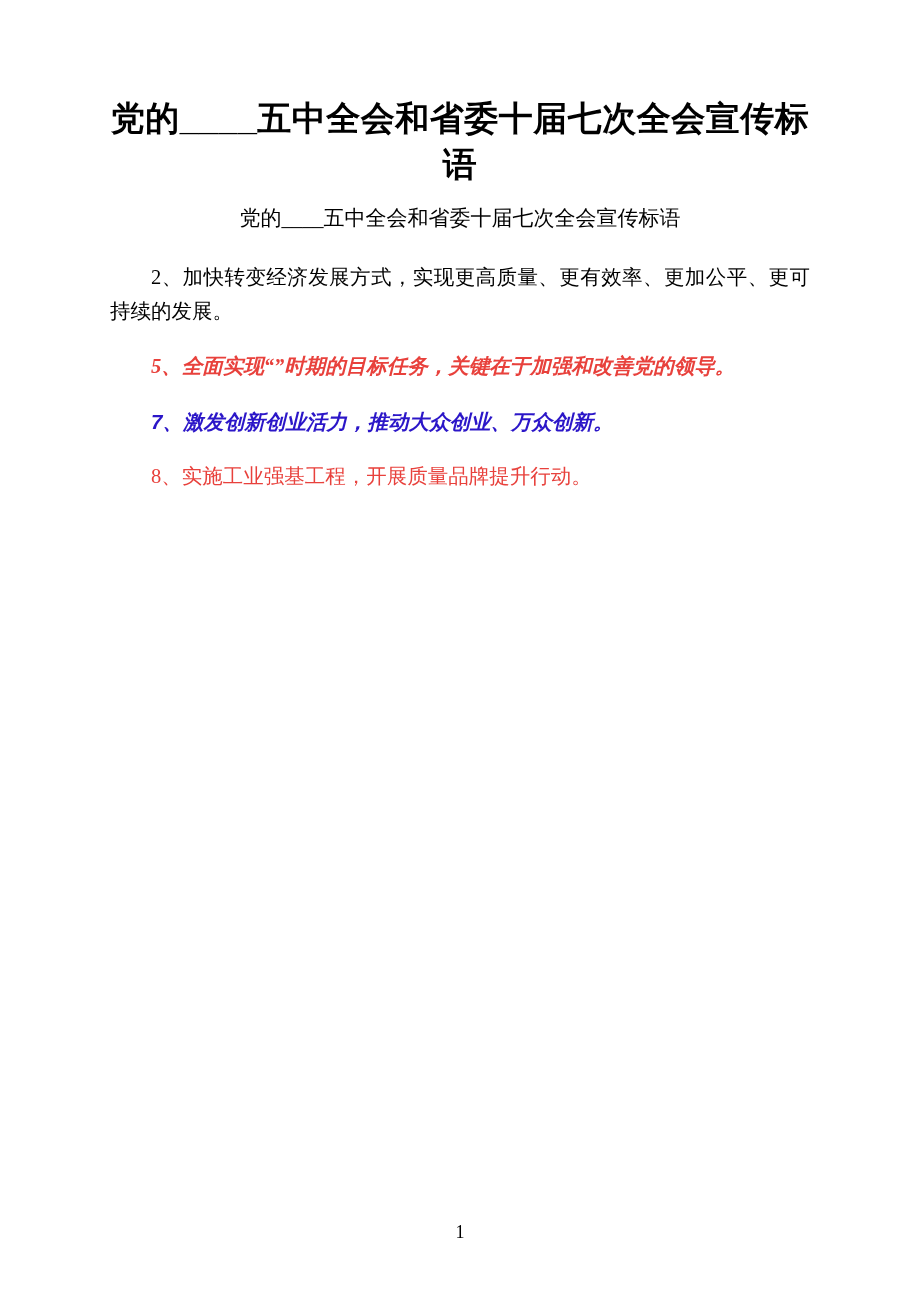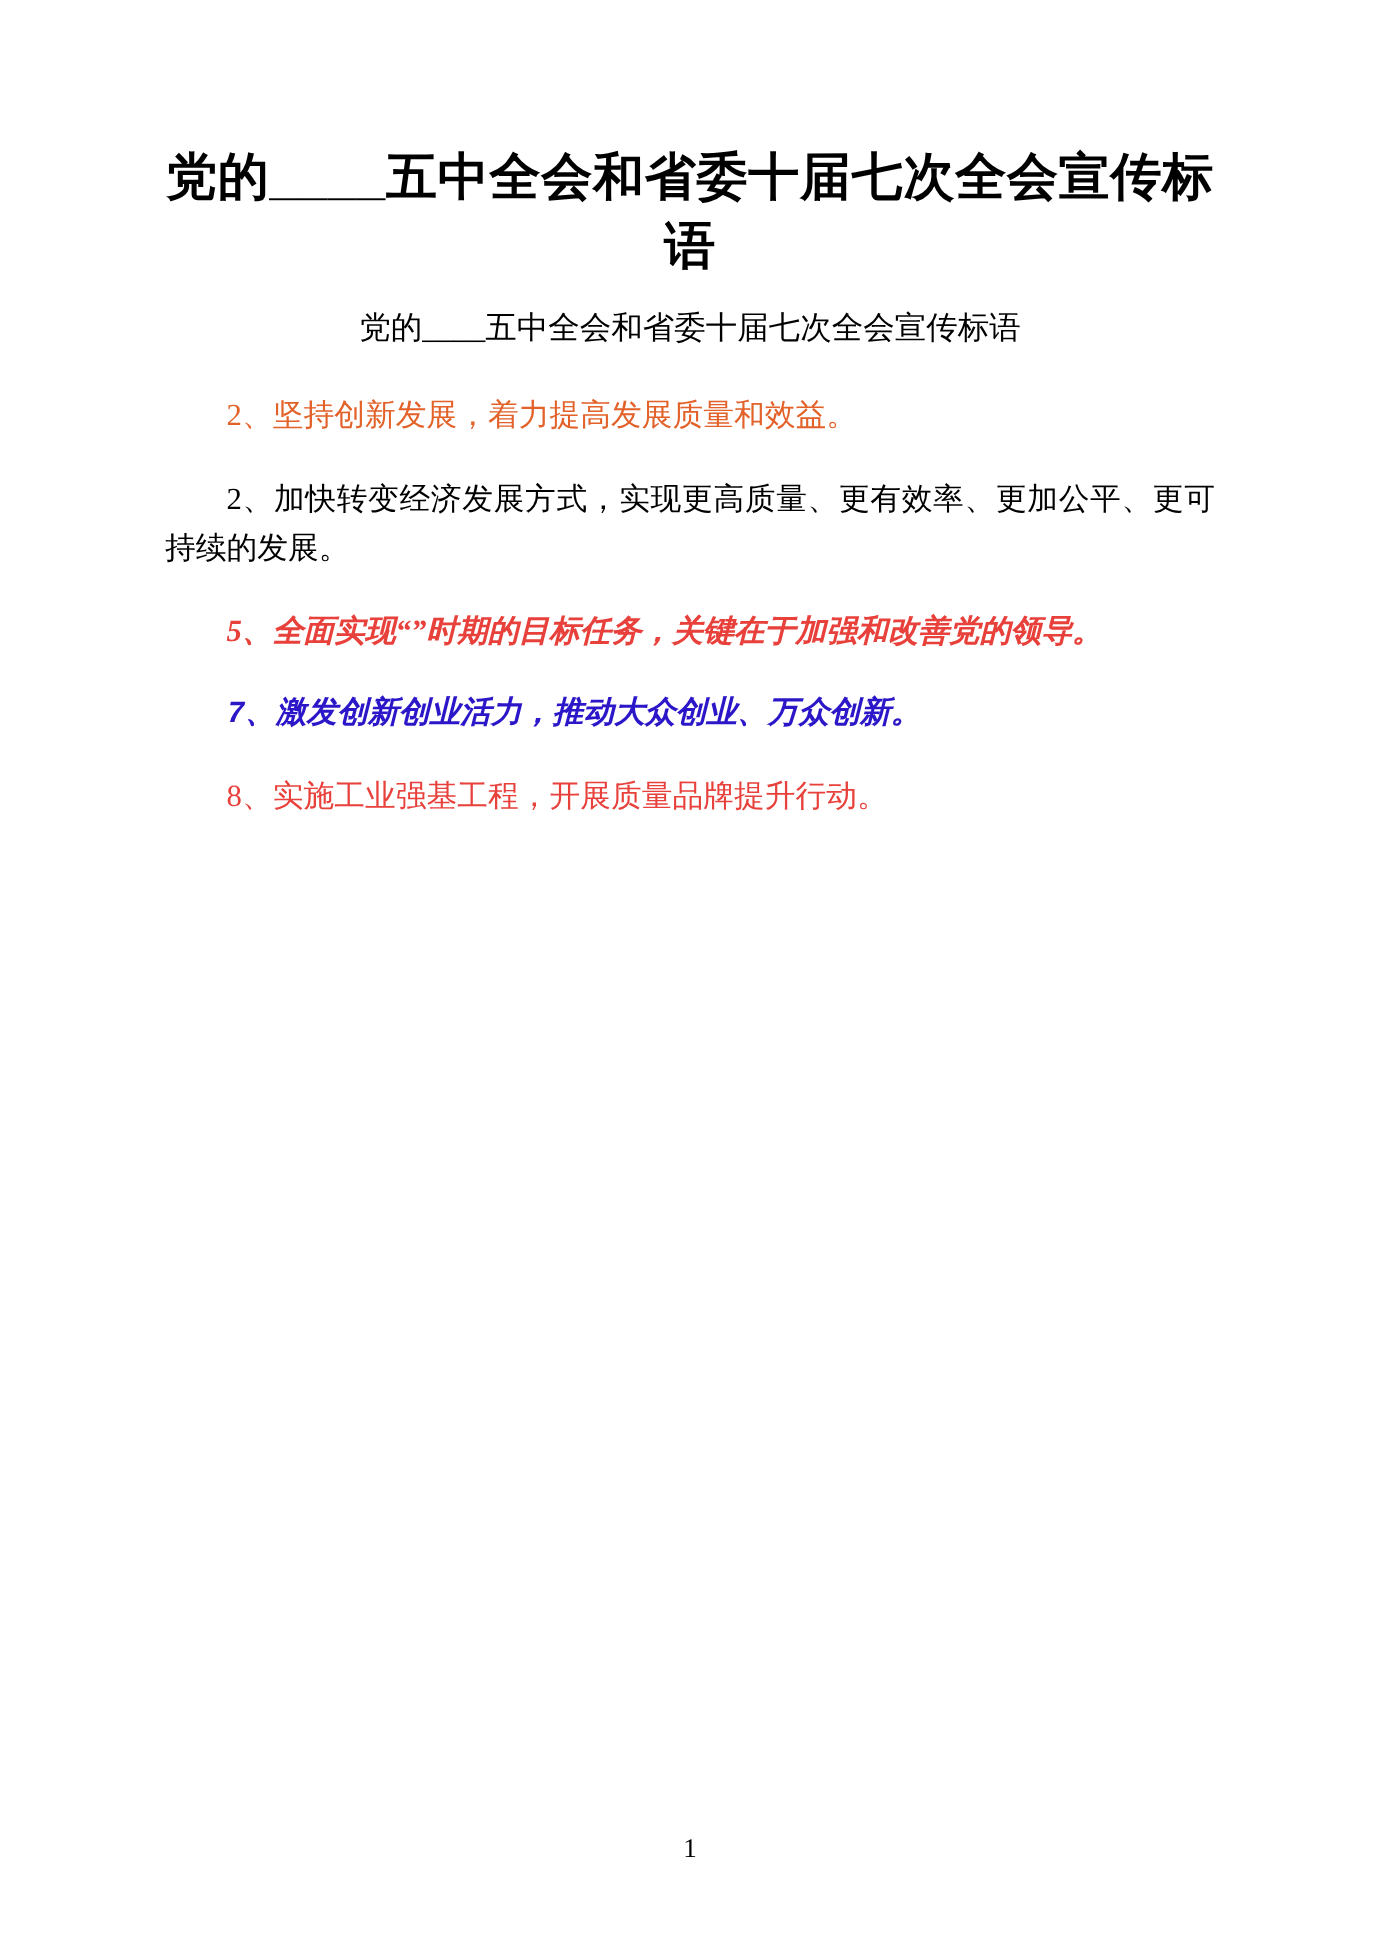--- a/index.html
+++ b/index.html
@@ -49,21 +49,21 @@
     text-indent: 2em;
     text-align: justify;
     word-break: break-all;
   }
   
   .c-orange { color: #e2622a; }
   .c-black  { color: #000000; }
   .c-blue   { color: #3a7fd5; font-weight: bold; text-decoration: underline; }
   .c-red    { color: #e8413c; font-weight: bold; font-family: Liberation Serif, serif; }
   .c-green  { color: #27a05c; }
-  .c-indigo { color: #2b16c8; font-weight: bold; font-family: Liberation Mono, monospace; }
+  .c-indigo { color: #2b16c8; font-weight: bold; font-family: Liberation Sans, sans-serif; }
   .c-red2   { color: #e8413c; }
   .c-magenta{ color: #e82ab4; font-weight: bold; }
   .c-green2 { color: #46b13a; font-weight: bold; }
 
   .italicish { font-style: italic; }
 
   .page-number {
     position: absolute;
     left: 0;
     right: 0;
@@ -76,21 +76,20 @@
 </style>
 </head>
 <body>
 
 <div class="page">
 
   <h1 class="doc-title">党的____五中全会和省委十届七次全会宣传标语</h1>
 
   <p class="subtitle">党的____五中全会和省委十届七次全会宣传标语</p>
 
-  <p class="para c-orange">2、坚持创新发展，着力提高发展质量和效益。</p>
 
   <p class="para c-black">2、加快转变经济发展方式，实现更高质量、更有效率、更加公平、更可持续的发展。</p>
 
 
   <p class="para c-red italicish">5、全面实现“”时期的目标任务，关键在于加强和改善党的领导。</p>
 
 
   <p class="para c-indigo italicish">7、激发创新创业活力，推动大众创业、万众创新。</p>
 
   <p class="para c-red2">8、实施工业强基工程，开展质量品牌提升行动。</p>

